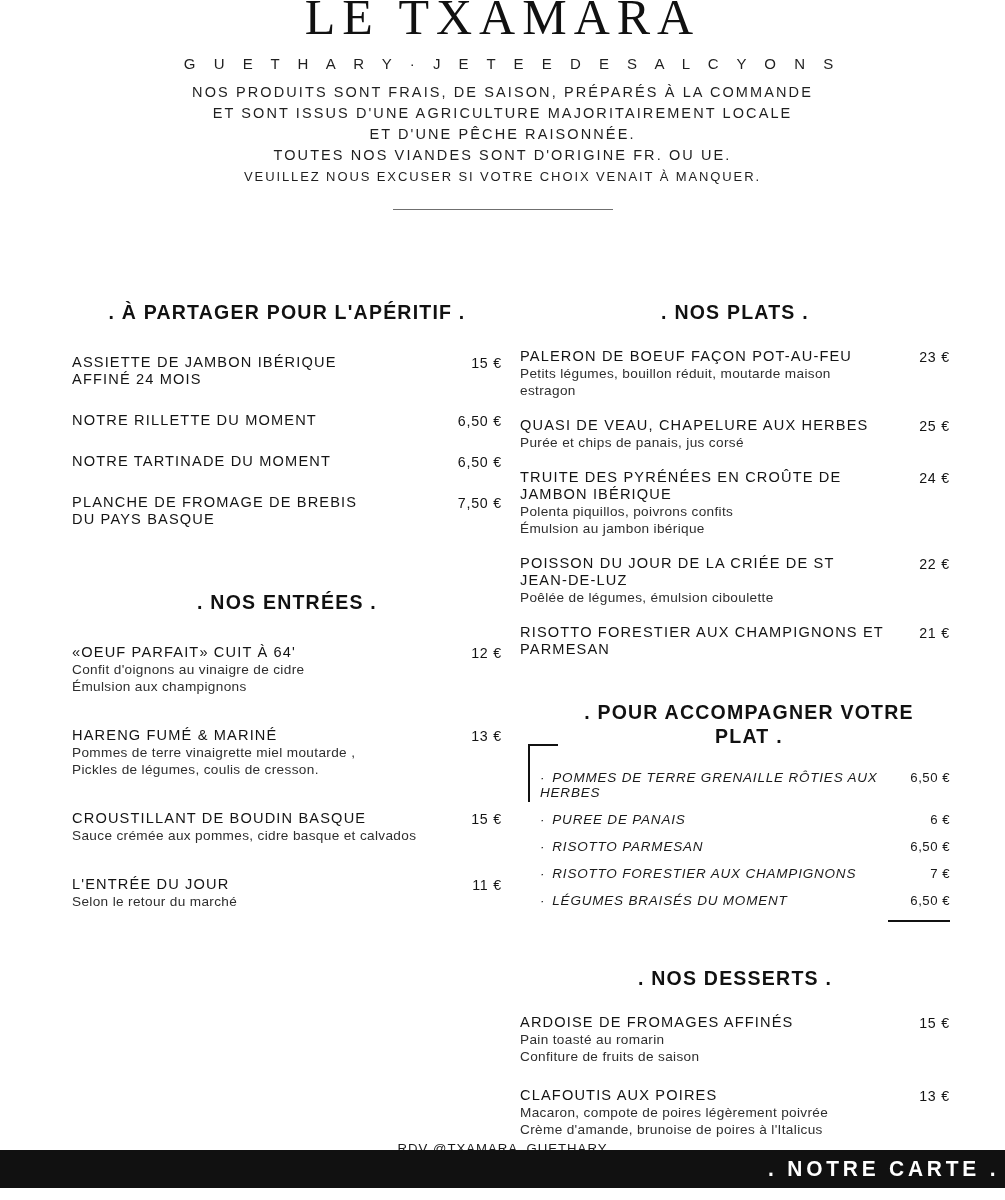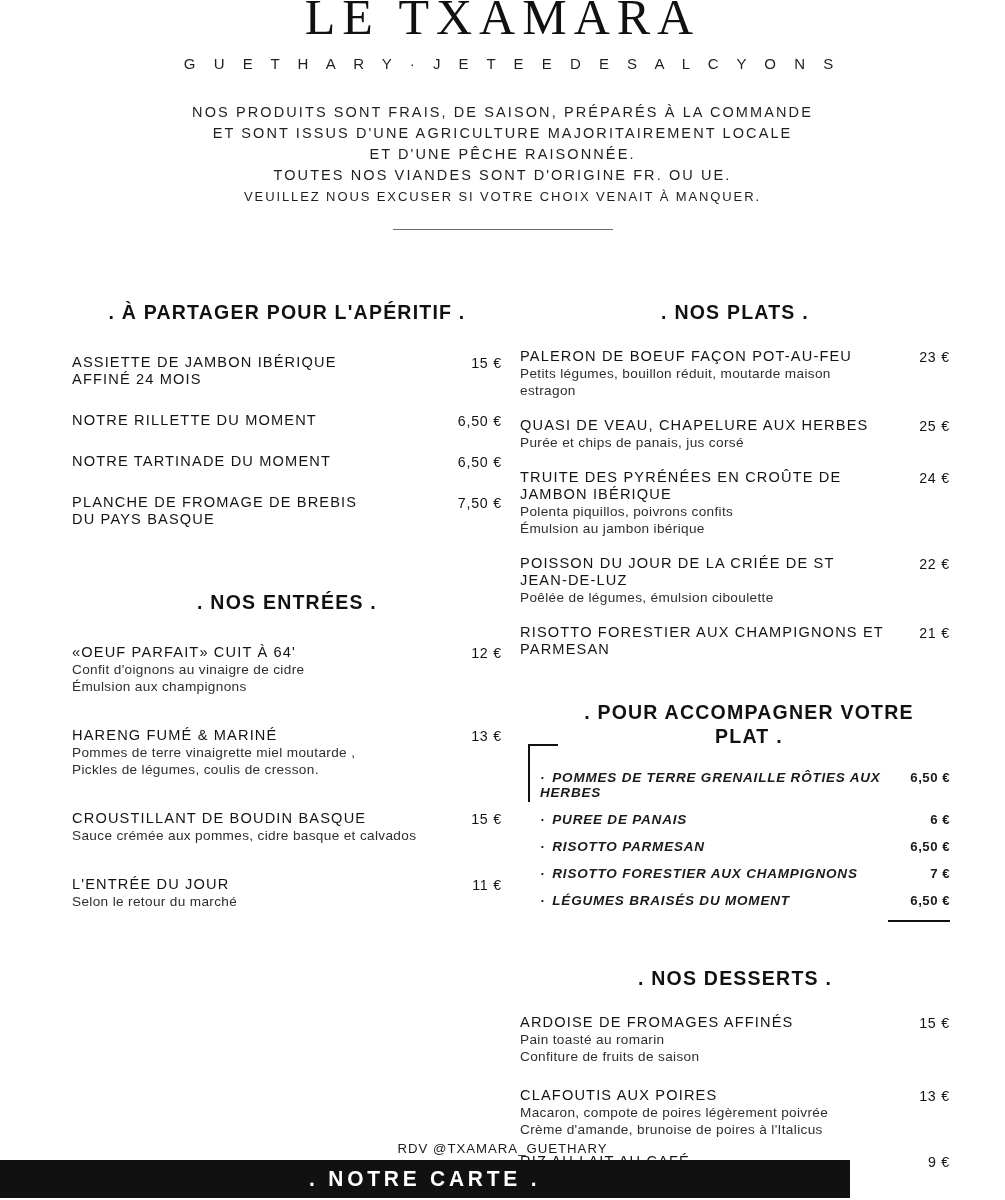--- a/index.html
+++ b/index.html
@@ -32,21 +32,21 @@
   }
   .brand-sub {
     font-family: "Liberation Sans", sans-serif;
     font-size: 15px;
     letter-spacing: 7px;
     color: #1f1f1f;
     margin-top: 13px;
     padding-left: 19px;
   }
   .intro {
-    margin-top: 30px;
+    margin-top: 10px;
     font-size: 14.5px;
     letter-spacing: 2.1px;
     line-height: 21px;
     color: #1f1f1f;
   }
   .intro .small {
     font-size: 13px;
     letter-spacing: 1.9px;
   }
   .divider {
@@ -123,21 +123,20 @@
   .col-left .item { margin-bottom: 24px; }
   .col-left .section-title { margin-bottom: 30px; }
 
   
   .col-right .item { margin-bottom: 15px; }
 
   
   .accomp-wrap {
     position: relative;
     margin-top: 20px;
-    font-weight: bold;
   }
   .accomp-bracket-top {
     position: absolute;
     left: 8px;
     top: -24px;
     width: 28px;
     height: 56px;
     border-left: 2px solid #111;
     border-top: 2px solid #111;
   }
@@ -183,28 +182,28 @@
     top: 1141px;
     width: 1005px;
     text-align: center;
     font-size: 13.2px;
     letter-spacing: 1px;
     color: #1a1a1a;
   }
   .footer-bar {
     position: absolute;
     left: 0;
-    bottom: 2px;
-    width: 850px;
+    bottom: 12px;
+    width: 1005px;
     height: 38px;
     background: #111111;
     color: #ffffff;
     display: flex;
     align-items: center;
-    justify-content: center;
+    justify-content: flex-end;
   }
   .footer-bar span {
     font-family: "Liberation Sans", sans-serif;
     font-weight: bold;
     font-size: 22px;
     letter-spacing: 4px;
     transform: scaleX(0.95);
   }
 </style>
 </head>

